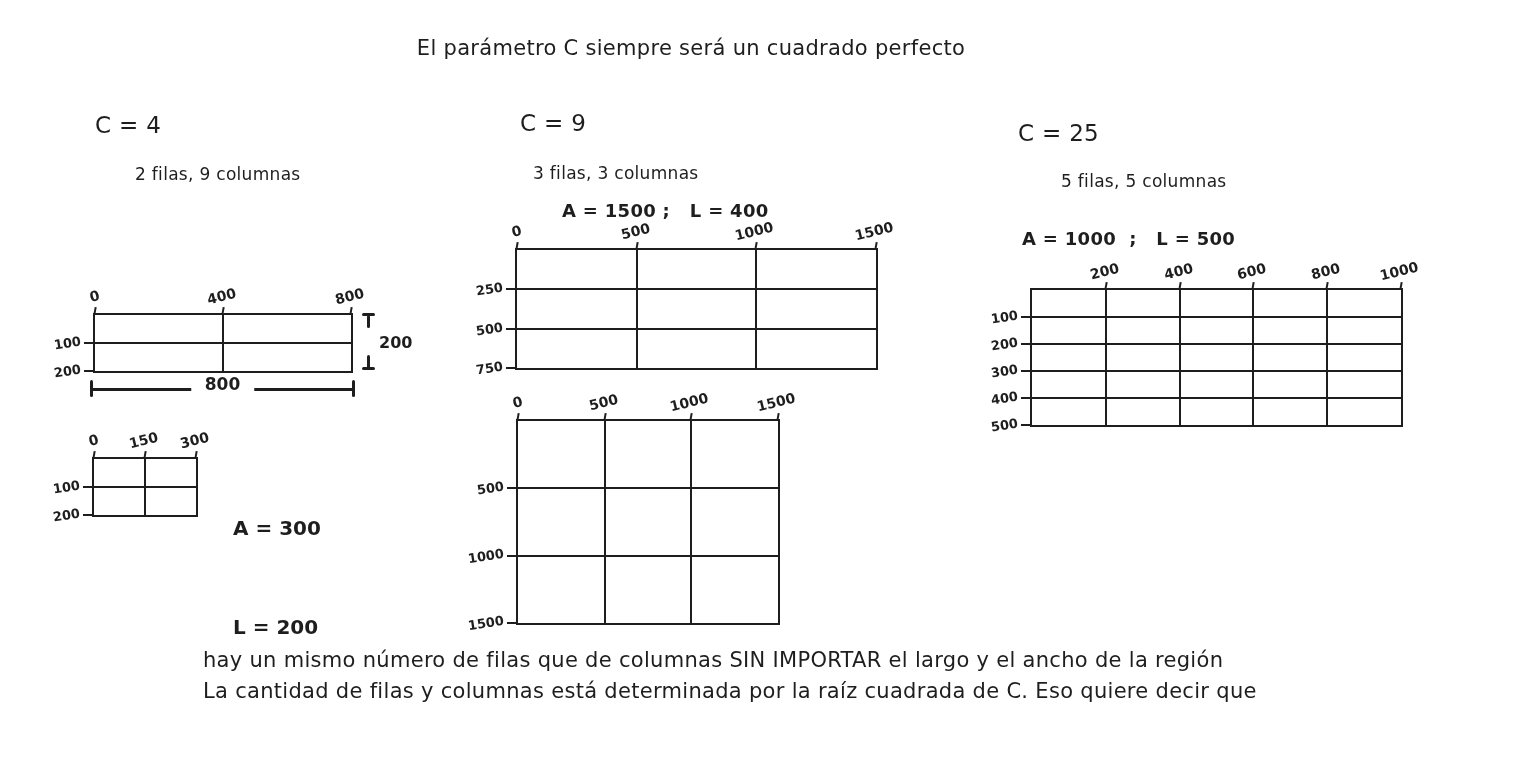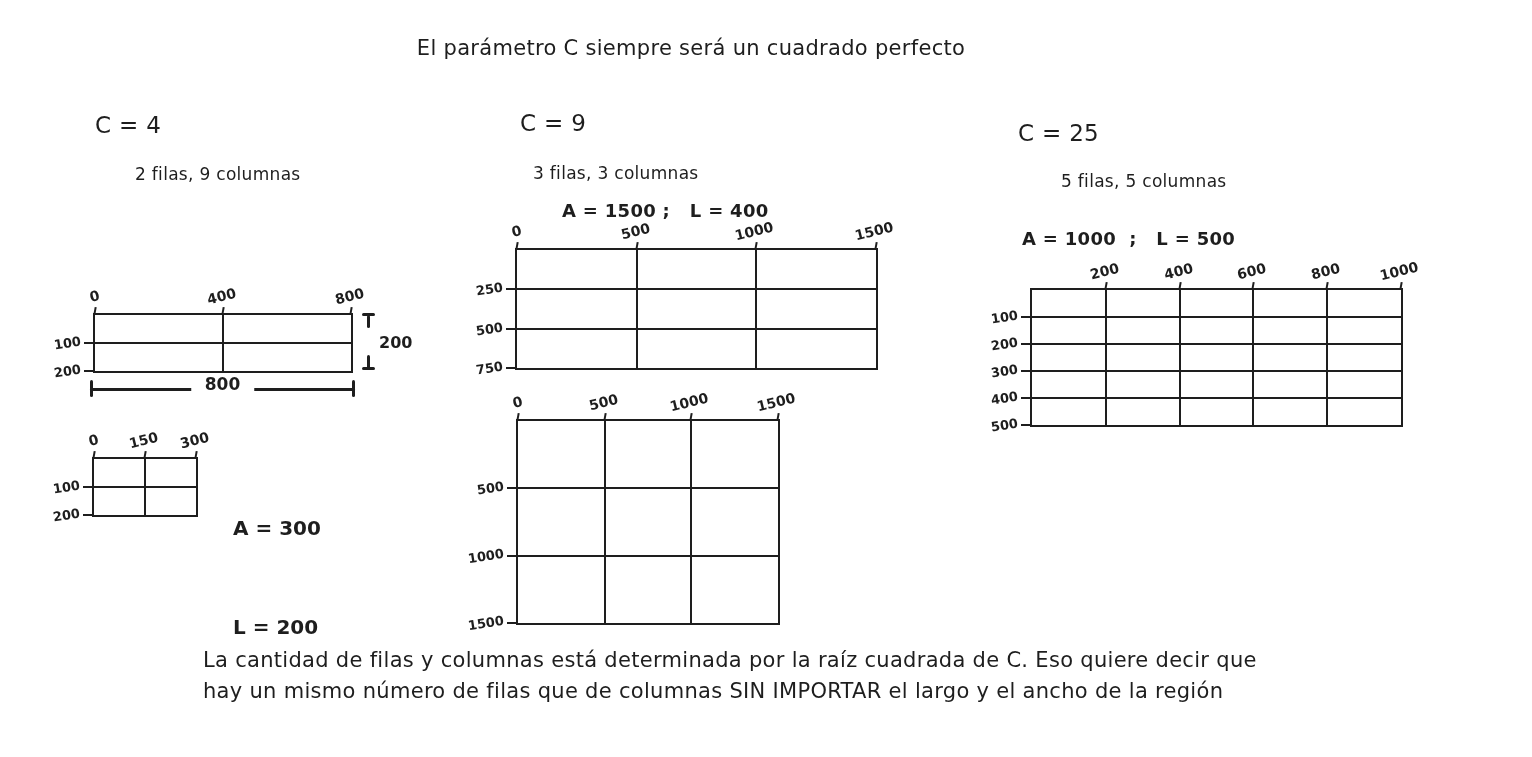--- a/index.html
+++ b/index.html
@@ -192,17 +192,17 @@
       <div class="ylabel" style="top: 40%;">200</div>
       <div class="ytick" style="top: 60%;"></div>
       <div class="ylabel" style="top: 60%;">300</div>
       <div class="ytick" style="top: 80%;"></div>
       <div class="ylabel" style="top: 80%;">400</div>
       <div class="ytick" style="top: 100%;"></div>
       <div class="ylabel" style="top: 100%;">500</div>
     </div>
 
   <div class="footer">
+    <div>hay un mismo número de filas que de columnas SIN IMPORTAR el largo y el ancho de la región</div>
     <div>La cantidad de filas y columnas está determinada por la raíz cuadrada de C. Eso quiere decir que</div>
-    <div>hay un mismo número de filas que de columnas SIN IMPORTAR el largo y el ancho de la región</div>
   </div>
 
 </div>
 
 </body></html>

